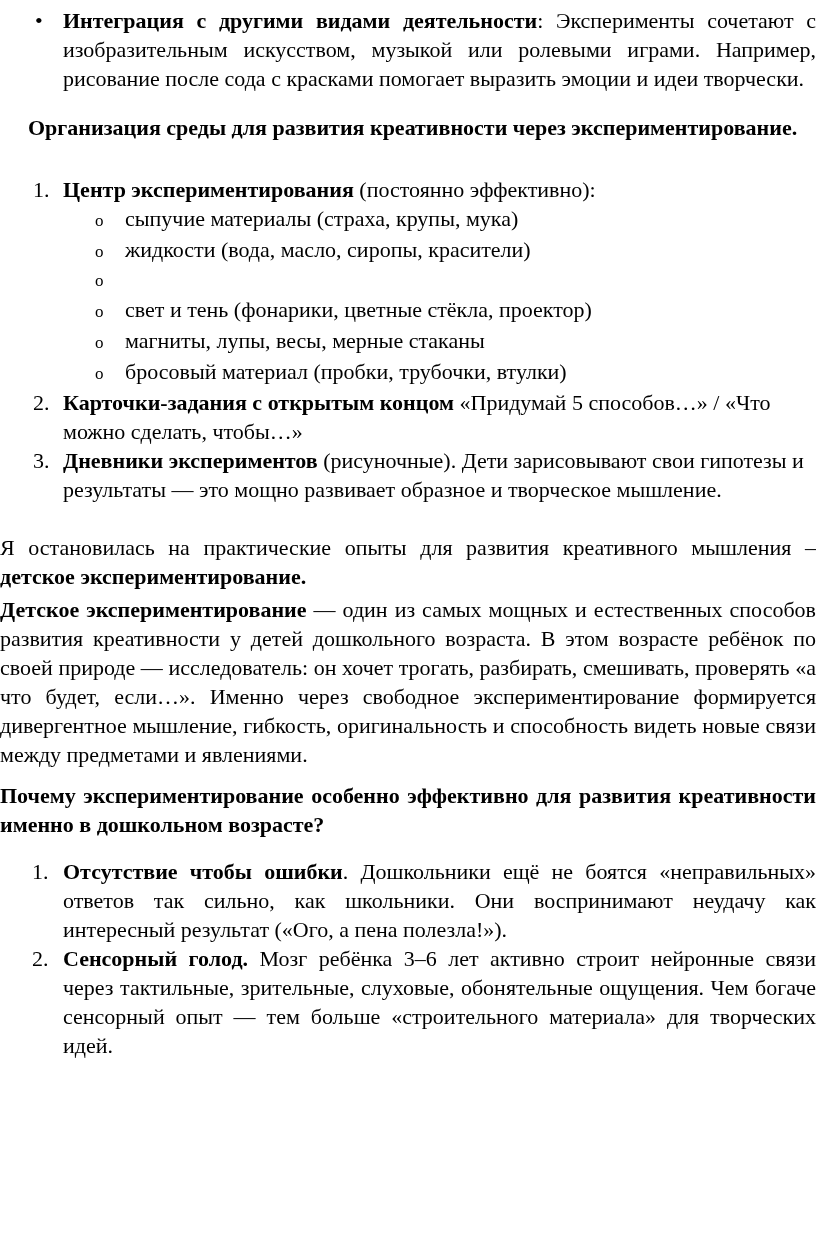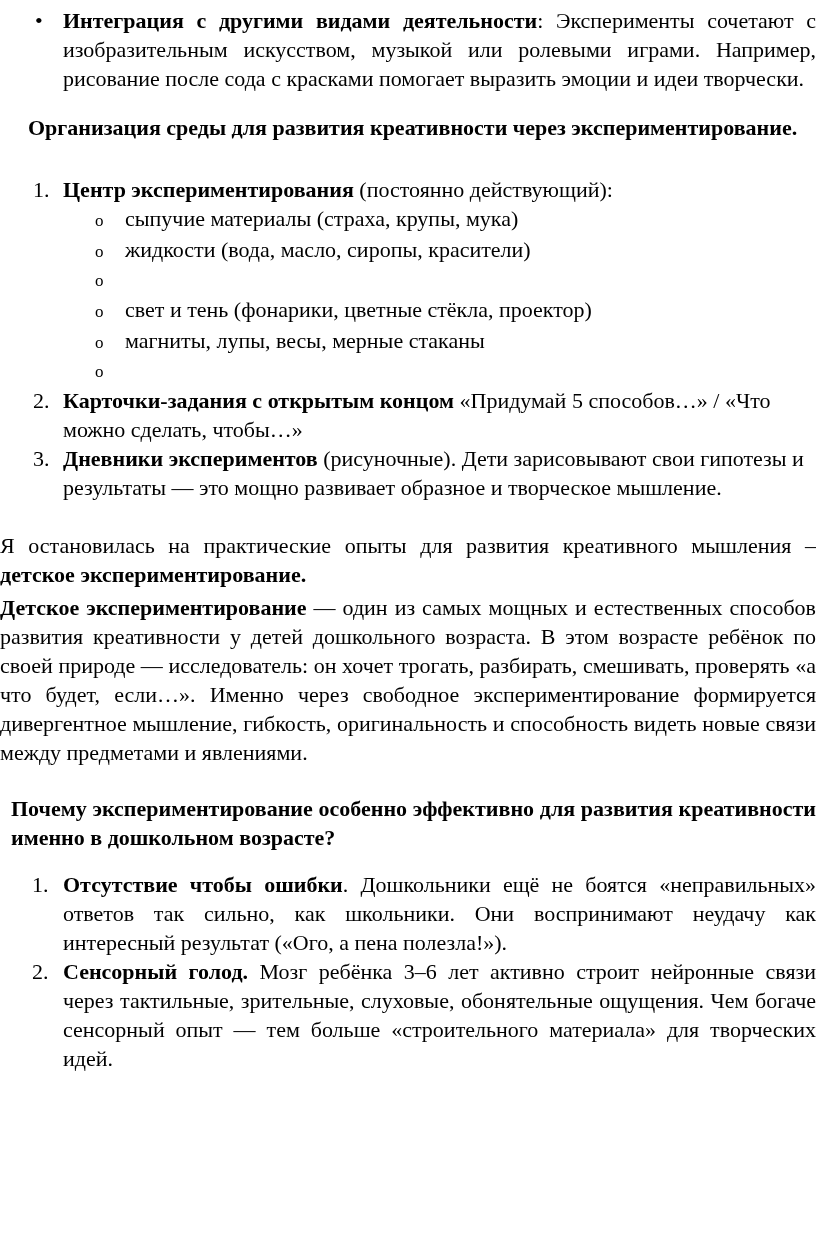--- a/index.html
+++ b/index.html
@@ -25,41 +25,41 @@
   .m-sub { flex: 0 0 30px; font-size: 17px; }
   .h-env {
     margin-top: 20px;
     font-weight: bold;
     text-align: justify;
     text-indent: 28px;
   }
   .list-env { margin-top: 33px; }
   .p-choice { margin-top: 29px; text-align: justify; }
   .p-exp { margin-top: 4px; text-align: justify; }
-  .h-why { margin-top: 27px; font-weight: bold; text-align: justify; padding-left: 11px; }
+  .h-why { margin-top: 12px; font-weight: bold; text-align: justify; }
   .list-why { margin-top: 18px; }
   .list-why .content { text-align: justify; }
 </style>
 </head>
 <body>
 
 <div class="page">
 
   <div class="row">
     <span class="m-bullet">•</span>
     <div class="content jp"><b>Интеграция с другими видами деятельности</b><span>: Эксперименты сочетают с изобразительным искусством, музыкой или ролевыми играми. Например, рисование после сода с красками помогает выразить эмоции и идеи творчески.</span></div>
   </div>
 
   <p class="h-env">Организация среды для развития креативности через экспериментирование.</p>
 
   <div class="list-env">
 
     <div class="row">
       <span class="m-num1">1.</span>
-      <div class="content"><b>Центр экспериментирования</b><span> (постоянно действующий):</span></div>
+      <div class="content"><b>Центр экспериментирования</b><span> (постоянно эффективно):</span></div>
     </div>
 
     <div>
       <div class="row sub">
         <span class="m-sub">o</span>
         <div class="content">сыпучие материалы (страха, крупы, мука)</div>
       </div>
       <div class="row sub">
         <span class="m-sub">o</span>
         <div class="content">жидкости (вода, масло, сиропы, красители)</div>
@@ -70,20 +70,21 @@
       <div class="row sub">
         <span class="m-sub">o</span>
         <div class="content">свет и тень (фонарики, цветные стёкла, проектор)</div>
       </div>
       <div class="row sub">
         <span class="m-sub">o</span>
         <div class="content">магниты, лупы, весы, мерные стаканы</div>
       </div>
       <div class="row sub">
         <span class="m-sub">o</span>
+        <div class="content">бросовый материал (пробки, трубочки, втулки)</div>
       </div>
     </div>
 
     <div class="row">
       <span class="m-num1">2.</span>
       <div class="content"><b>Карточки-задания с открытым концом</b><span> «Придумай 5 способов…» / «Что можно сделать, чтобы…»</span></div>
     </div>
 
     <div class="row">
       <span class="m-num1">3.</span>

